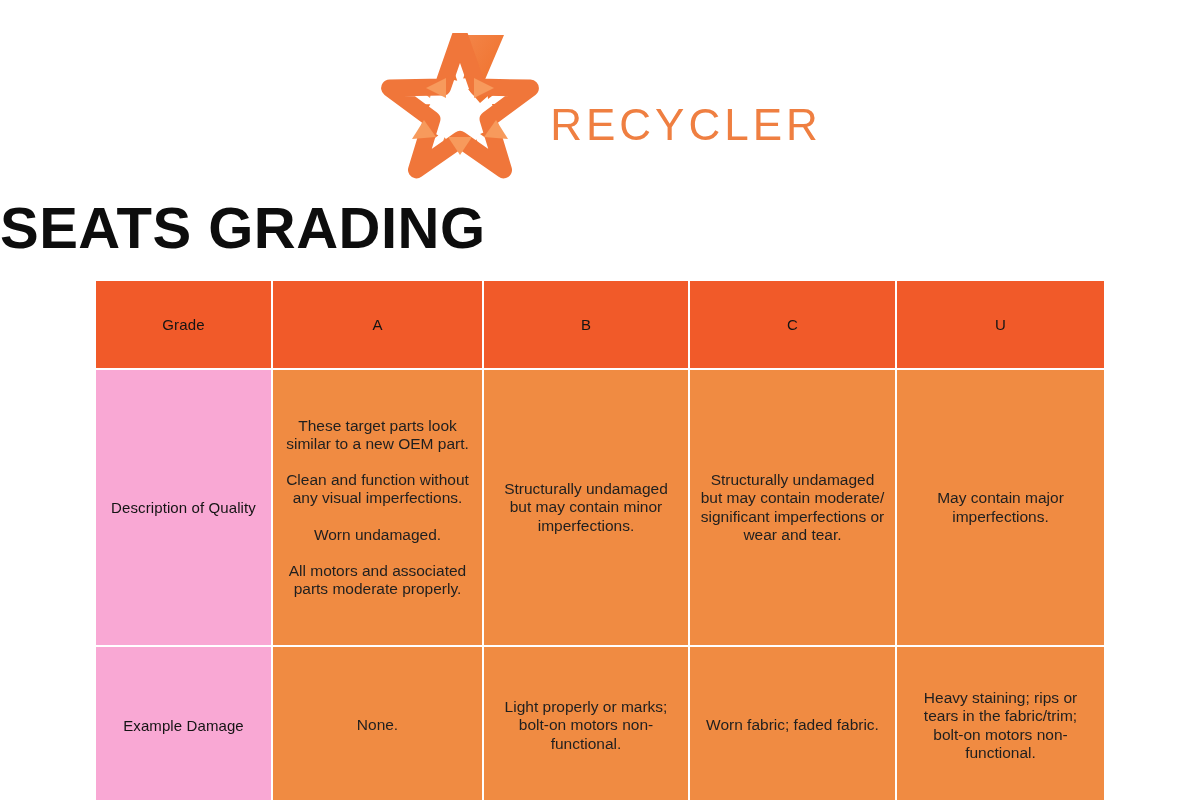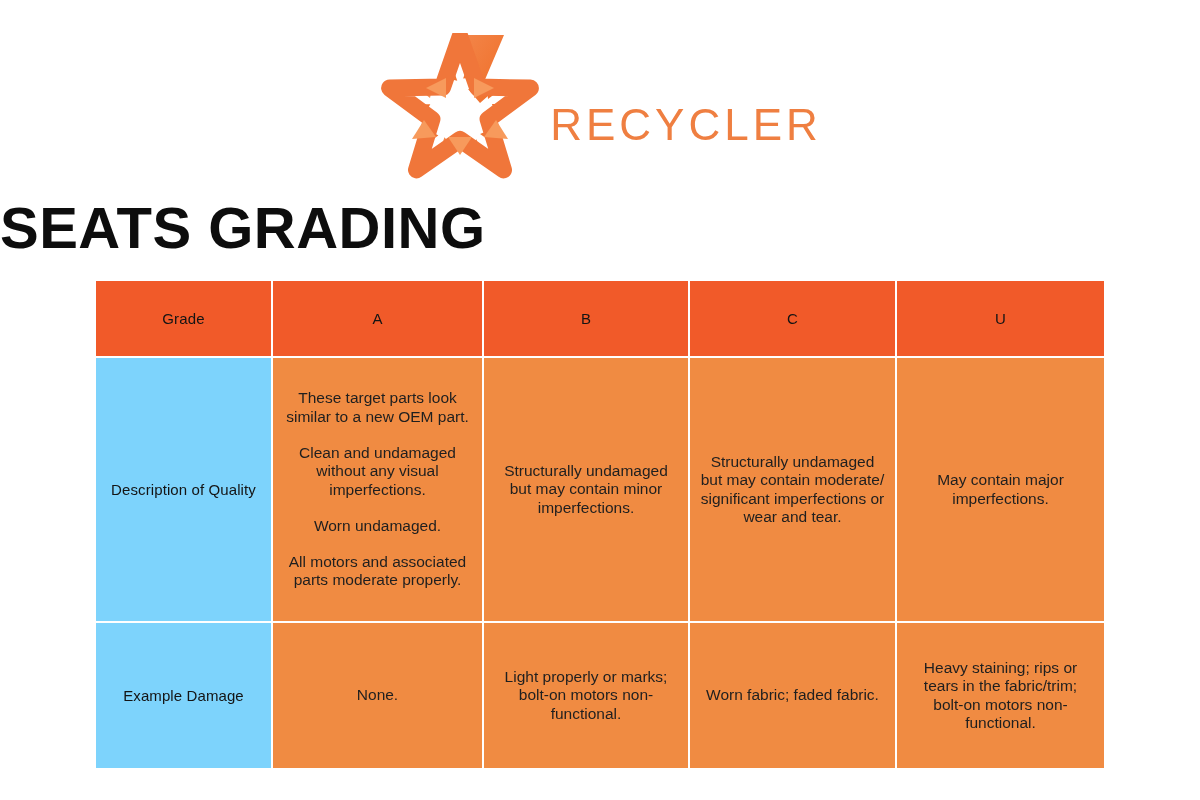--- a/index.html
+++ b/index.html
@@ -83,21 +83,21 @@
     top: 281px;
     width: 1008px;
     border-collapse: separate;
     border-spacing: 0;
     table-layout: fixed;
   }
   .grading-table td,
   .grading-table th {
     vertical-align: middle;
     text-align: center;
-    padding: 16px 10px;
+    padding: 22px 10px;
     border-right: 2px solid #ffffff;
     border-bottom: 2px solid #ffffff;
     font-weight: normal;
   }
   .grading-table td:last-child,
   .grading-table th:last-child {
     border-right: none;
   }
   .grading-table tr:last-child td {
     border-bottom: none;
@@ -111,21 +111,21 @@
 
   .hdr-cell {
     background: #f15a29;
     height: 43px;
     font-size: 15px;
     font-weight: bold;
     color: #141414;
     letter-spacing: 0.2px;
   }
   .row-label {
-    background: #7dd3fc;
+    background: #f9a8d4;
     font-size: 15px;
     font-weight: bold;
     color: #141414;
     letter-spacing: 0.1px;
   }
   .body-cell {
     background: #f08b42;
     font-size: 15.5px;
     line-height: 1.18;
     color: #1f1f1f;
@@ -224,21 +224,21 @@
       <th class="hdr-cell">B</th>
       <th class="hdr-cell">C</th>
       <th class="hdr-cell">U</th>
     </tr>
   </thead>
   <tbody>
     <tr class="row-desc">
       <td class="row-label">Description of Quality</td>
       <td class="body-cell">
         <p class="cell-para">These target parts look similar to a new OEM part.</p>
-        <p class="cell-para">Clean and undamaged without any visual imperfections.</p>
+        <p class="cell-para">Clean and function without any visual imperfections.</p>
         <p class="cell-para">Worn undamaged.</p>
         <p class="cell-para">All motors and associated parts moderate properly.</p>
       </td>
       <td class="body-cell">
         <p class="cell-para">Structurally undamaged but may contain minor imperfections.</p>
       </td>
       <td class="body-cell">
         <p class="cell-para">Structurally undamaged but may contain moderate/ significant imperfections or wear and tear.</p>
       </td>
       <td class="body-cell">

